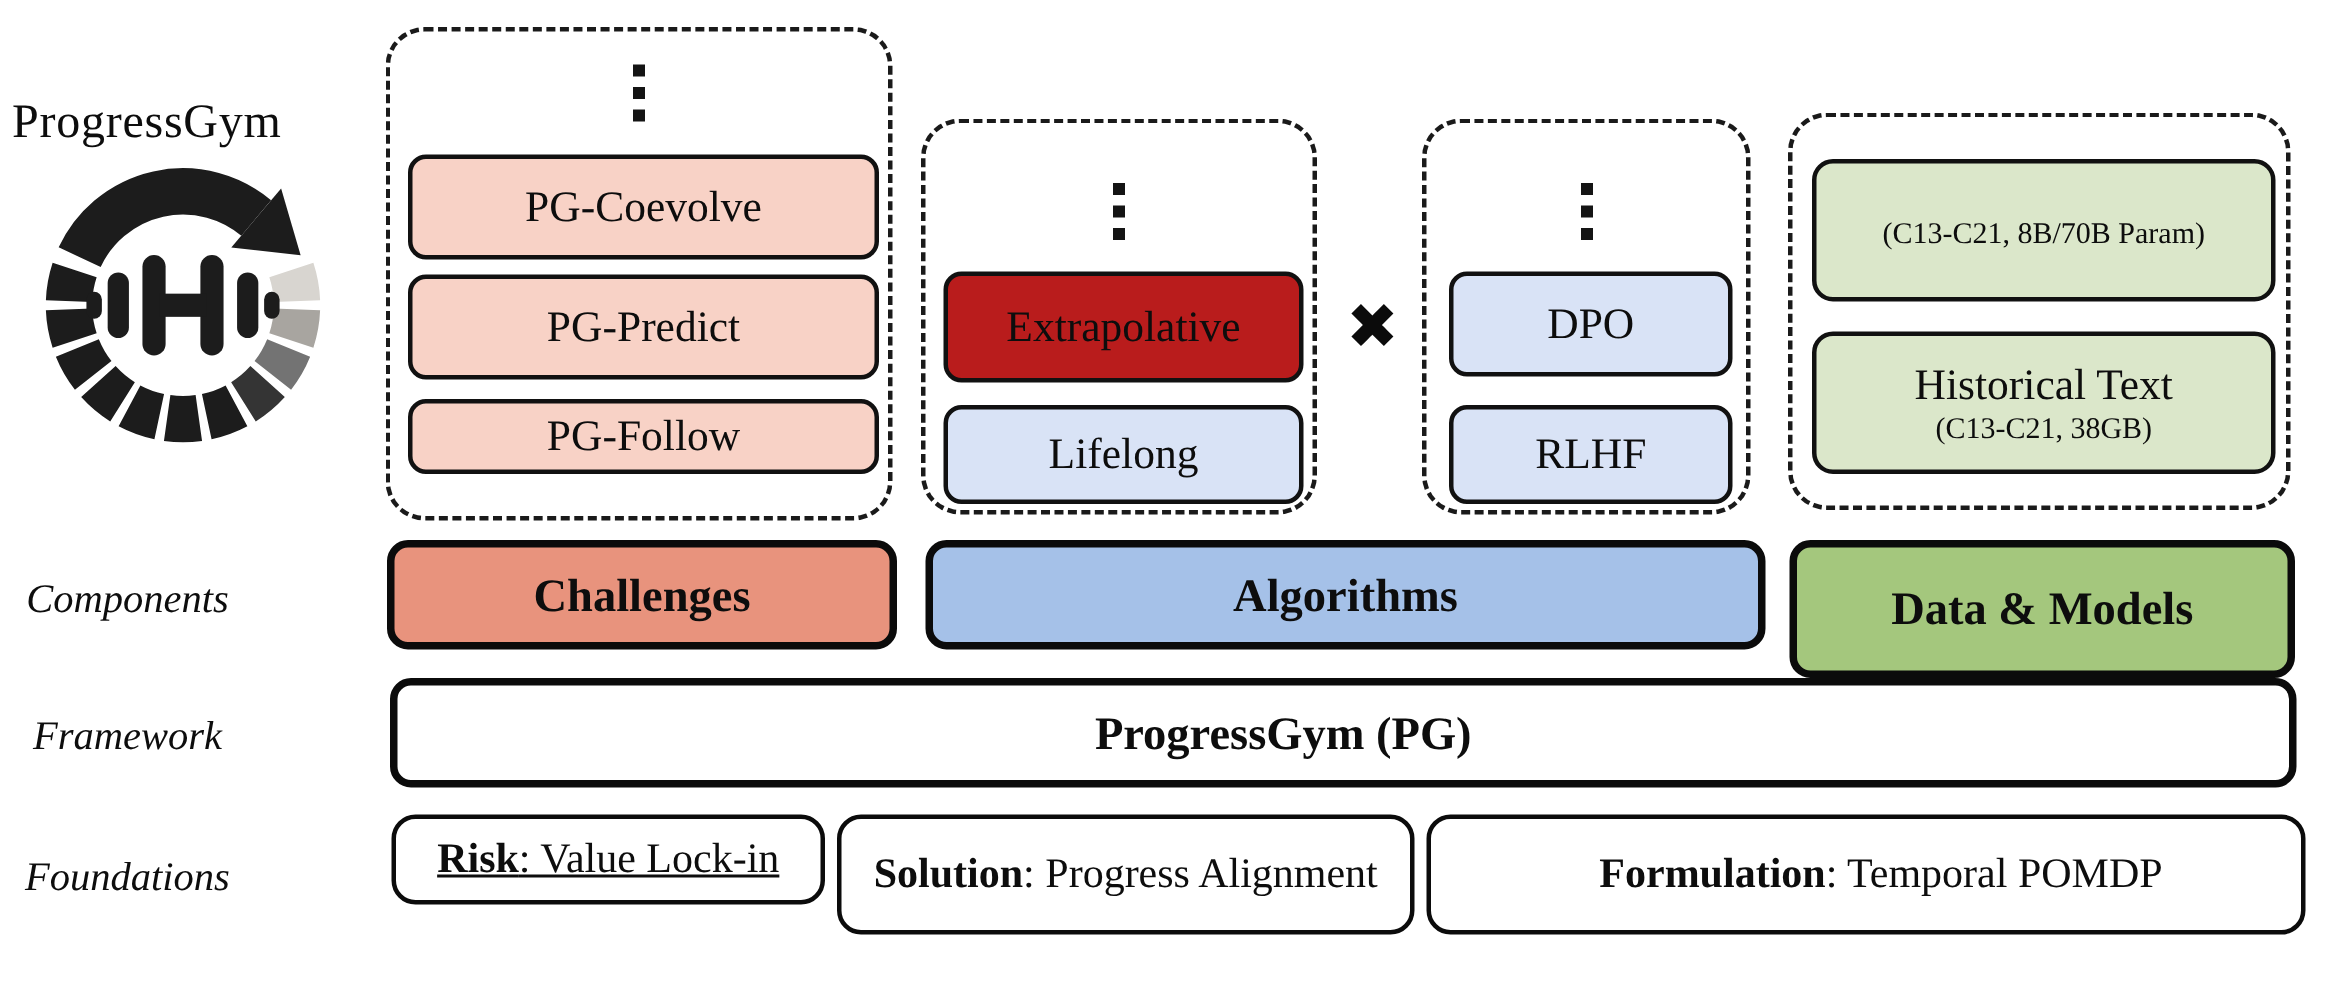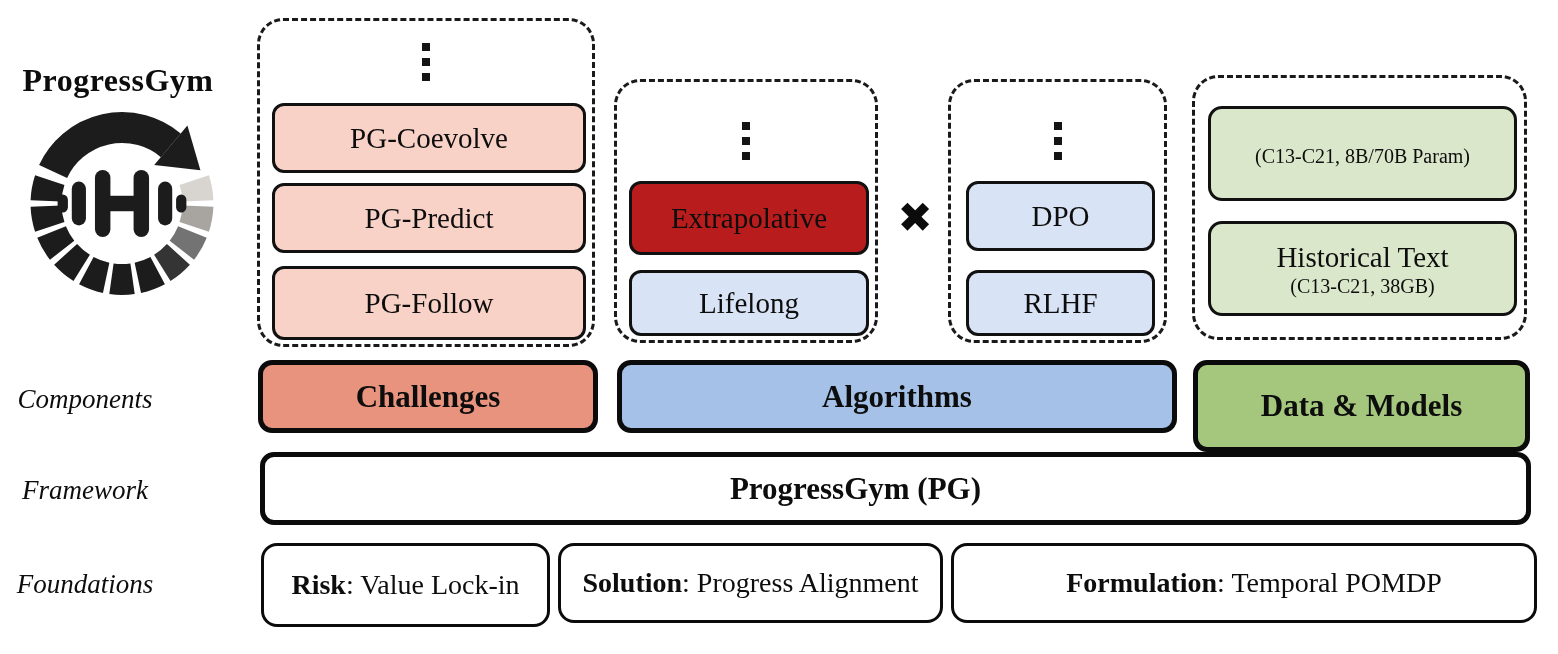--- a/index.html
+++ b/index.html
@@ -2,21 +2,21 @@
 <html><head>
 <meta charset="utf-8">
 <style>
   html,body { margin:0; padding:0; background:#ffffff; }
   .canvas {
     position:relative; width:1558px; height:654px; background:#ffffff;
     font-family:"Liberation Serif","DejaVu Serif",serif; color:#0d0d0d; overflow:hidden;
   }
   .abs { position:absolute; box-sizing:border-box; }
 
-  .brand-title { font-weight:bold; font-size:32px; text-align:center; letter-spacing:0.5px; }
+  .brand-title { font-weight:normal; font-size:32px; letter-spacing:0.5px; }
 
   .row-label { font-style:italic; font-size:27px; text-align:center; }
 
   
   .suite {
     border:3px dashed #1a1a1a; border-radius:26px; background:transparent;font-family:Liberation Serif, serif;
   }
 
   
   .pill {
@@ -94,21 +94,21 @@
   <div class="abs row-label" style="left:0; top:569px; width:170px;">Foundations</div>
 
   <div class="abs suite" style="left:257px; top:18px; width:338px; height:329px;">
     <div class="abs vdots" style="top:22px;">
         <i></i>
         <i></i>
         <i></i>
       </div>
     <div class="abs pill" style="left: 12px; top: 82px; width: 314px; height: 70px; background-color: rgb(248, 210, 198);">PG-Coevolve</div>
     <div class="abs pill" style="left: 12px; top: 162px; width: 314px; height: 70px; background-color: rgb(248, 210, 198);">PG-Predict</div>
-    <div class="abs pill" style="left: 12px; top: 245px; width: 314px; height: 74px; background-color: rgb(248, 210, 198);">PG-Follow</div>
+    <div class="abs pill" style="left: 12px; top: 245px; width: 314px; height: 50px; background-color: rgb(248, 210, 198);">PG-Follow</div>
   </div>
 
   <div class="abs suite" style="left:614px; top:79px; width:264px; height:264px;">
     <div class="abs vdots" style="top:40px;">
         <i></i>
         <i></i>
         <i></i>
       </div>
     <div class="abs pill" style="left: 12px; top: 99px; width: 240px; height: 74px; background-color: #b91c1c;">Extrapolative</div>
     <div class="abs pill" style="left: 12px; top: 188px; width: 240px; height: 66px; background-color: rgb(217, 227, 246);">Lifelong</div>
@@ -137,21 +137,21 @@
   </div>
 
   <div class="abs band" style="left: 258px; top: 360px; width: 340px; height: 73px; background-color: rgb(232, 147, 125);">Challenges</div>
   <div class="abs band" style="left: 617px; top: 360px; width: 560px; height: 73px; background-color: rgb(165, 193, 232);">Algorithms</div>
   <div class="abs band" style="left: 1193px; top: 360px; width: 337px; height: 92px; background-color: rgb(164, 199, 125);">Data &amp; Models</div>
 
   <div class="abs framework-band" style="left:260px; top:452px; width:1271px; height:73px;">
     <span class="framework-label" style="margin-right:80px;">ProgressGym (PG)</span>
   </div>
 
-  <div class="abs foundation" style="left:261px; top:543px; width:289px; height:84px;">
+  <div class="abs foundation" style="left:261px; top:543px; width:289px; height:60px;text-decoration:underline;">
     <span class="kw">Risk</span>
       <span>: Value Lock-in</span>
   </div>
   <div class="abs foundation" style="left:558px; top:543px; width:385px; height:80px;">
     <span class="kw">Solution</span>
       <span>: Progress Alignment</span>
   </div>
   <div class="abs foundation" style="left:951px; top:543px; width:586px; height:80px;padding-left:20px;">
     <span class="kw">Formulation</span>
       <span>: Temporal POMDP</span>

